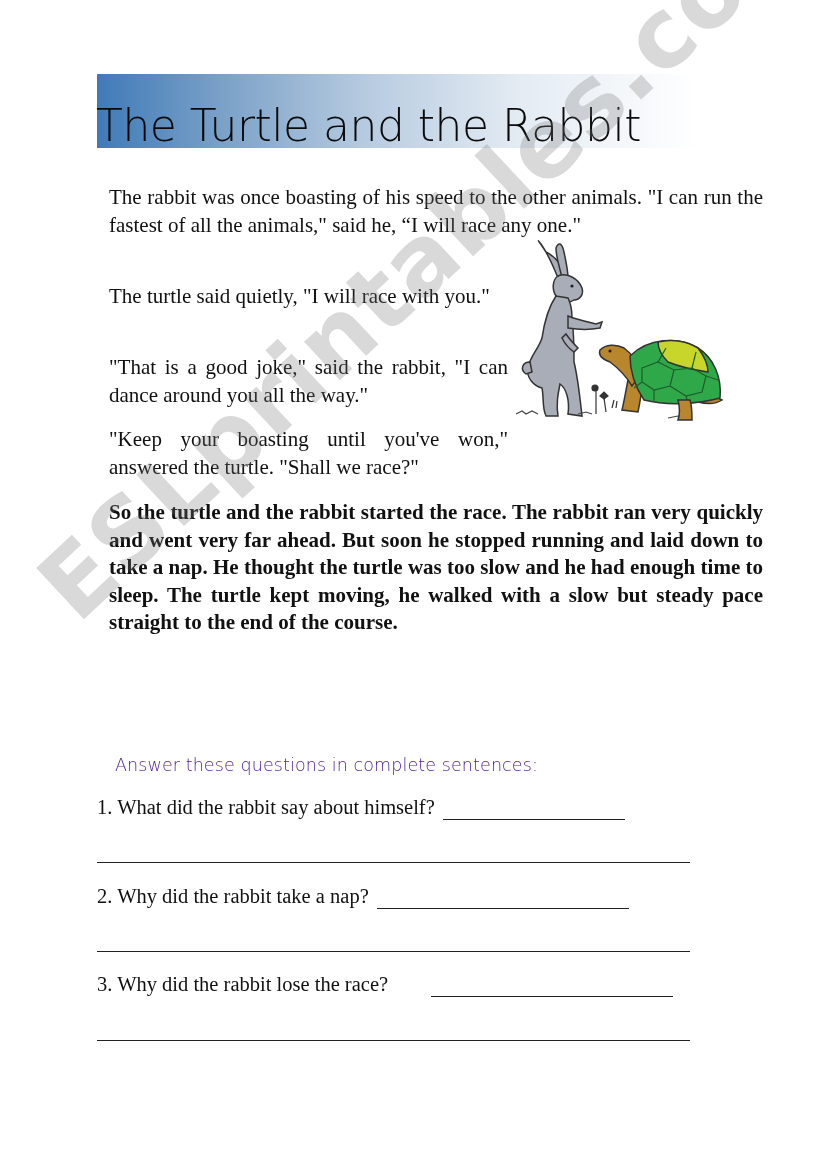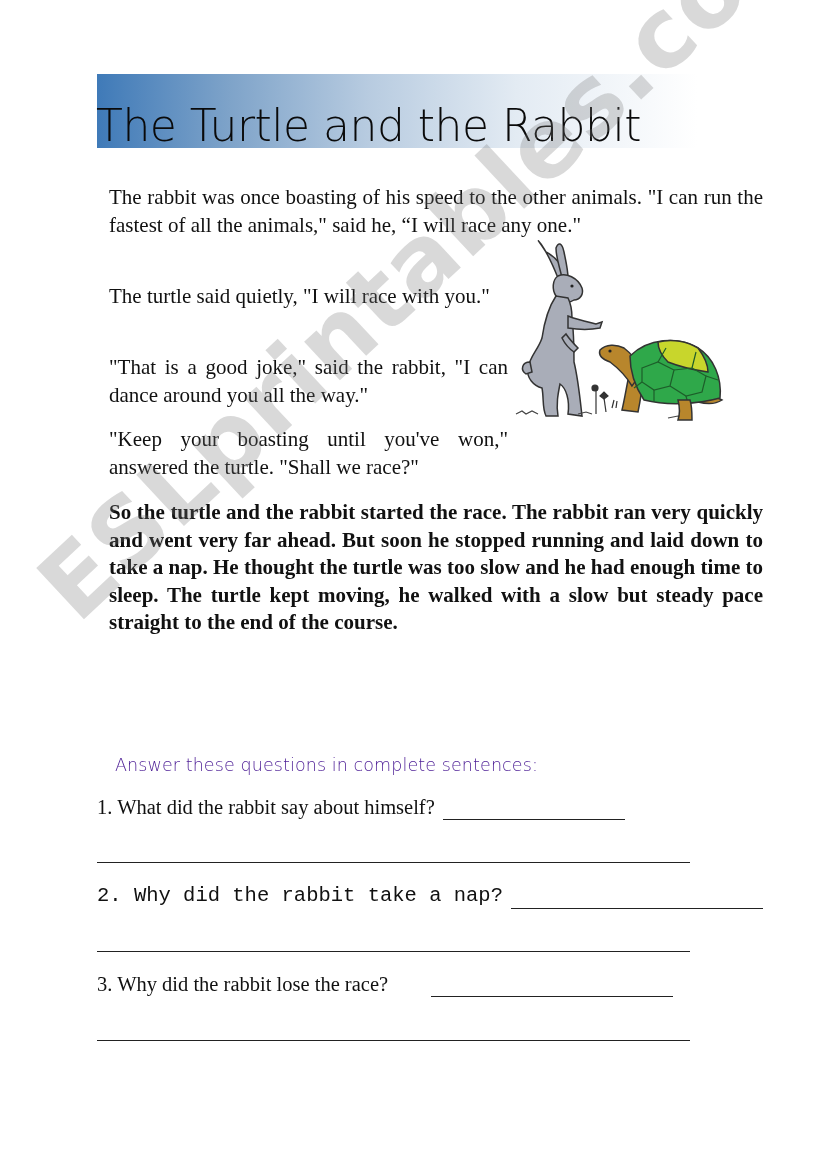--- a/index.html
+++ b/index.html
@@ -82,21 +82,21 @@
     .answer-line {
       position: absolute;
       left: 97px;
       width: 593px;
       border-bottom: 1.3px solid #222;
       height: 0;
     }
     #q1 { top: 794px; }
     #q1 .answer-inline { width: 182px; }
     #a1 { top: 862px; }
-    #q2 { top: 883px; font-family: Liberation Mono, monospace; }
+    #q2 { top: 883px; }
     #q2 .answer-inline { width: 252px; }
     #a2 { top: 951px; }
     #q3 { top: 971px; gap: 35px; }
     #q3 .answer-inline { width: 242px; }
     #a3 { top: 1040px; }
 
     .illustration {
       position: absolute;
       left: 508px; top: 238px;
       width: 225px; height: 185px;

